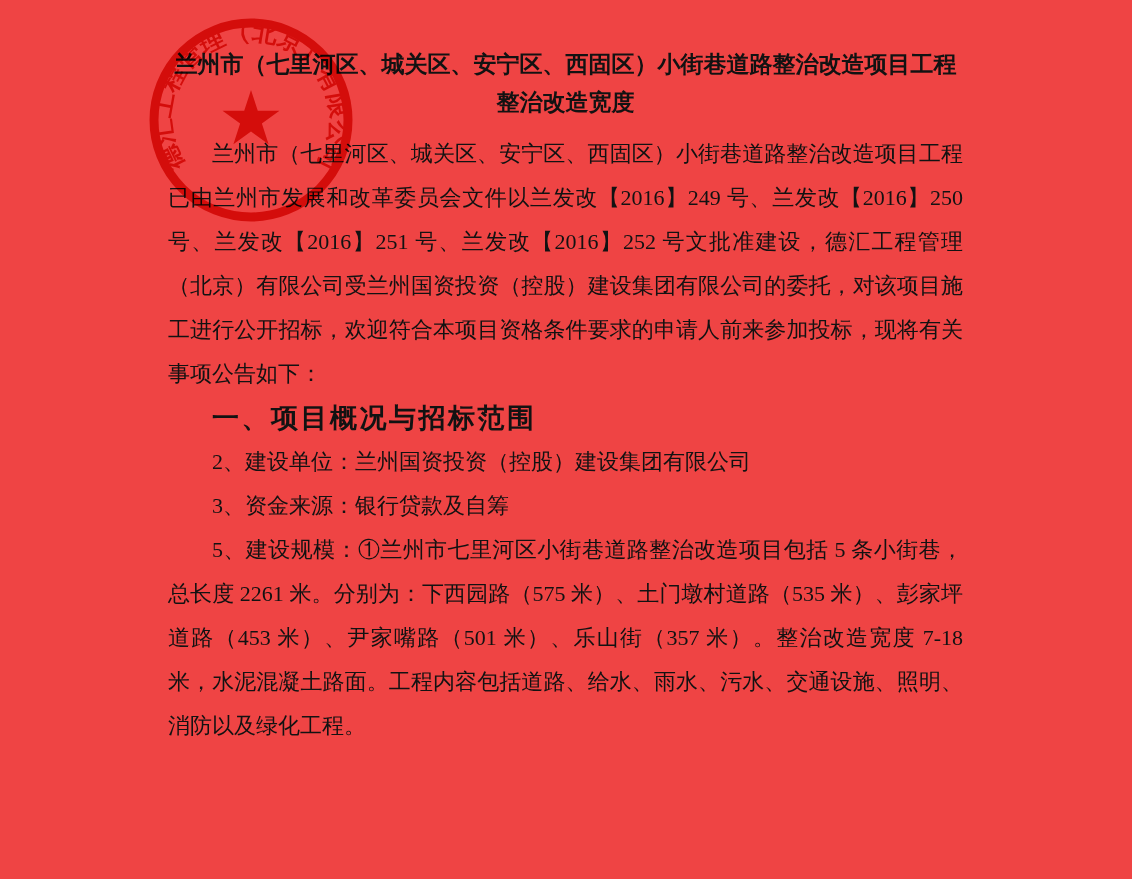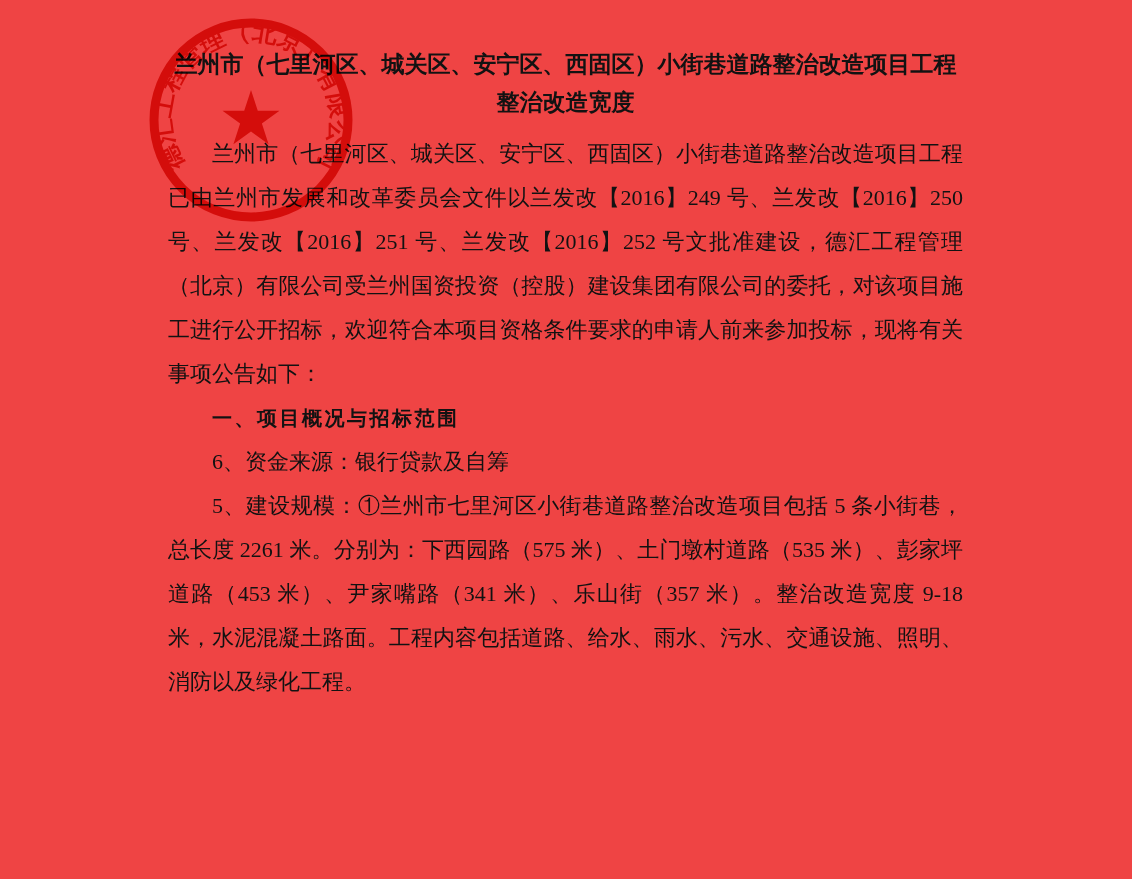--- a/index.html
+++ b/index.html
@@ -38,21 +38,21 @@
     margin: 0;
     font-size: 22px;
     line-height: 44px;
     text-align: justify;
     text-justify: inter-character;
     text-indent: 44px;
     word-break: break-all;
   }
   .heading {
     margin: 0;
-    font-size: 20px;
+    font-size: 27px;
     font-weight: bold;
     line-height: 44px;
     text-indent: 44px;
     letter-spacing: 2.5px;
   }
   .seal {
     position: absolute;
     left: 140px;
     top: 9px;
     width: 222px;
@@ -74,22 +74,23 @@
   <div class="doc">
     <h1 class="title">
       <span>兰州市（七里河区、城关区、安宁区、西固区）小街巷道路整治改造项目工程</span><br>
       <span>整治改造宽度</span>
     </h1>
 
     <p class="para">兰州市（七里河区、城关区、安宁区、西固区）小街巷道路整治改造项目工程已由兰州市发展和改革委员会文件以兰发改【2016】249 号、兰发改【2016】250 号、兰发改【2016】251 号、兰发改【2016】252 号文批准建设，德汇工程管理（北京）有限公司受兰州国资投资（控股）建设集团有限公司的委托，对该项目施工进行公开招标，欢迎符合本项目资格条件要求的申请人前来参加投标，现将有关事项公告如下：</p>
 
     <h2 class="heading">一、项目概况与招标范围</h2>
 
-    <p class="para">6、资金来源：银行贷款及自筹</p>
-    <p class="para">5、建设规模：①兰州市七里河区小街巷道路整治改造项目包括 5 条小街巷，总长度 2261 米。分别为：下西园路（575 米）、土门墩村道路（535 米）、彭家坪道路（453 米）、尹家嘴路（341 米）、乐山街（357 米）。整治改造宽度 9-18 米，水泥混凝土路面。工程内容包括道路、给水、雨水、污水、交通设施、照明、消防以及绿化工程。</p>
+    <p class="para">2、建设单位：兰州国资投资（控股）建设集团有限公司</p>
+    <p class="para">3、资金来源：银行贷款及自筹</p>
+    <p class="para">5、建设规模：①兰州市七里河区小街巷道路整治改造项目包括 5 条小街巷，总长度 2261 米。分别为：下西园路（575 米）、土门墩村道路（535 米）、彭家坪道路（453 米）、尹家嘴路（501 米）、乐山街（357 米）。整治改造宽度 7-18 米，水泥混凝土路面。工程内容包括道路、给水、雨水、污水、交通设施、照明、消防以及绿化工程。</p>
   </div>
 
   <svg class="seal" viewBox="0 0 222 222" width="222" height="222" xmlns="http://www.w3.org/2000/svg">
     <circle cx="111" cy="111" r="97" fill="none" stroke-width="9" stroke="#e2241b"></circle>
     <polygon points="111,81 117.8,101.7 139.5,101.7 121.9,114.6 128.6,135.3 111,122.5 93.4,135.3 100.1,114.6 82.5,101.7 104.2,101.7" fill="#e2241b"></polygon>
     <path id="sealArc" d="M 48 160.3 A 80 80 0 1 1 174 160.3" fill="none"></path>
     <text font-size="23" fill="#e2241b">
       <textPath href="#sealArc" startOffset="5" textLength="348" lengthAdjust="spacingAndGlyphs">德汇工程管理（北京）有限公司</textPath>
     </text>
   </svg>

